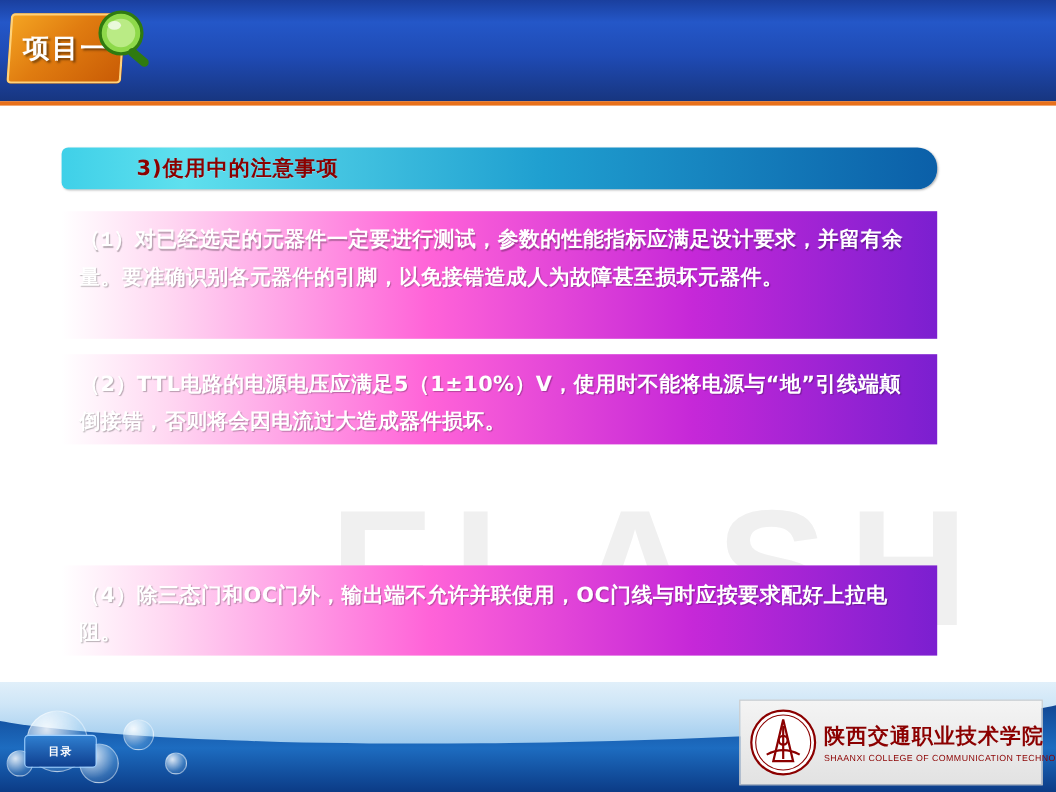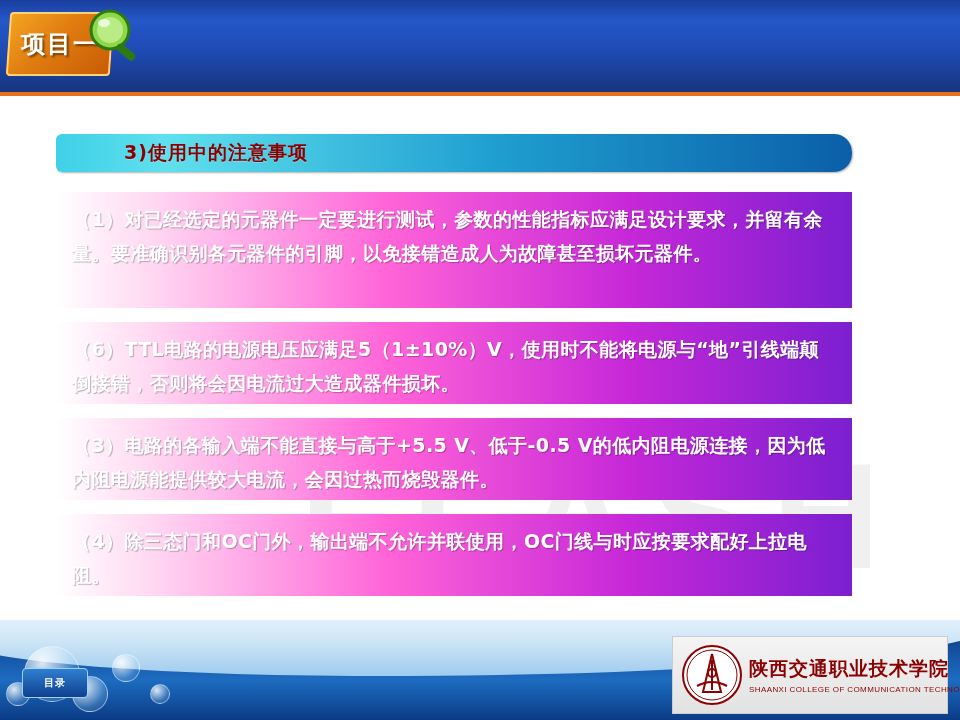--- a/index.html
+++ b/index.html
@@ -135,21 +135,21 @@
     background: linear-gradient(to right, #ffffff 0%, #ffd8f2 12%, #ff63d8 42%, #c628d8 72%, #7b1fd0 100%);
     color: #ffffff;
     font-size: 19px;
     font-weight: bold;
     line-height: 34px;
     letter-spacing: 0.4px;
     padding: 10px 14px 10px 16px;
     font-family: "DejaVu Sans", sans-serif;
     text-shadow: 1px 1px 1px rgba(0,0,0,0.28);
   }
-  .p1 { top: 92px;  height: 116px; }
+  .p1 { top: 92px;  height: 116px; font-family: Liberation Mono, monospace; }
   .p2 { top: 222px; height: 82px; }
   .p3 { top: 318px; height: 82px; }
   .p4 { top: 414px; height: 82px; }
 
   
   .footer {
     position: absolute;
     left: 0; top: 620px;
     width: 960px;
     height: 100px;
@@ -244,22 +244,21 @@
   </div>
 
   <div class="body-area">
     <div class="watermark">FLASH</div>
 
     <div class="subtitle-bar">
       <div class="subtitle-text">3)使用中的注意事项</div>
     </div>
 
     <div class="para p1" style="text-indent: 0px;">（1）对已经选定的元器件一定要进行测试，参数的性能指标应满足设计要求，并留有余量。要准确识别各元器件的引脚，以免接错造成人为故障甚至损坏元器件。</div>
-    <div class="para p2" style="text-indent: 0px;">（6）TTL电路的电源电压应满足5（1±10%）V，使用时不能将电源与“地”引线端颠倒接错，否则将会因电流过大造成器件损坏。</div>
-    <div class="para p3" style="text-indent: 0px;">（3）电路的各输入端不能直接与高于+5.5 V、低于-0.5 V的低内阻电源连接，因为低内阻电源能提供较大电流，会因过热而烧毁器件。</div>
+    <div class="para p2" style="text-indent: 0px;">（2）TTL电路的电源电压应满足5（1±10%）V，使用时不能将电源与“地”引线端颠倒接错，否则将会因电流过大造成器件损坏。</div>
     <div class="para p4" style="text-indent: 0px;">（4）除三态门和OC门外，输出端不允许并联使用，OC门线与时应按要求配好上拉电阻。</div>
   </div>
 
   <div class="footer">
     <div class="footer-wave"></div>
     <div class="bubble" style="left:24px;  top:26px; width:54px; height:54px;"></div>
     <div class="bubble" style="left:72px;  top:56px; width:34px; height:34px;"></div>
     <div class="bubble" style="left:112px; top:34px; width:26px; height:26px;"></div>
     <div class="bubble" style="left:6px;   top:62px; width:22px; height:22px;"></div>
     <div class="bubble" style="left:150px; top:64px; width:18px; height:18px;"></div>

